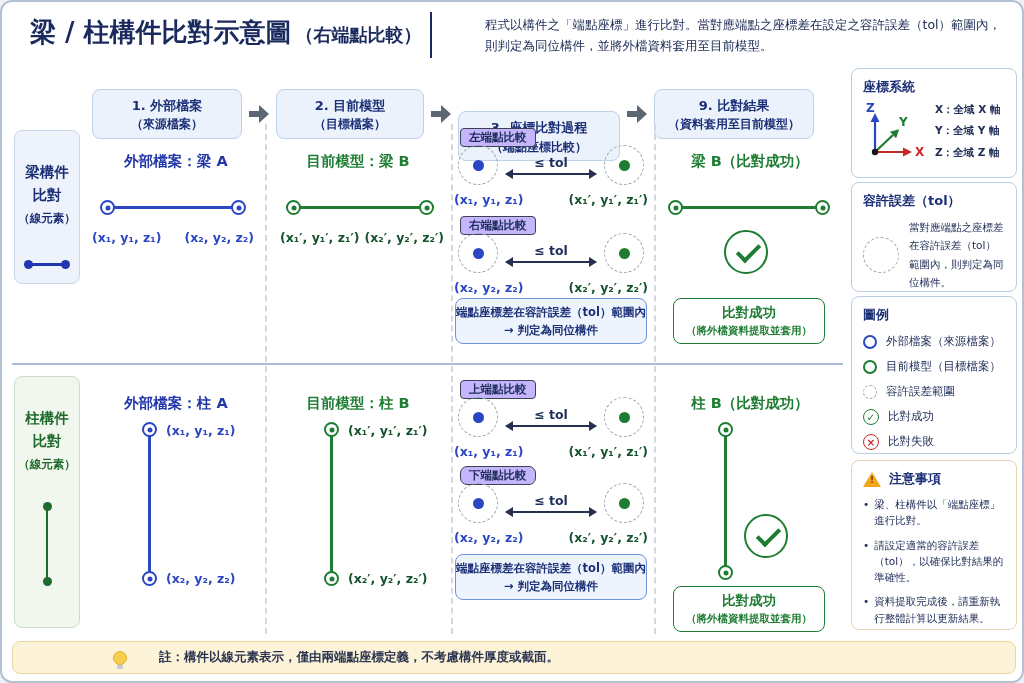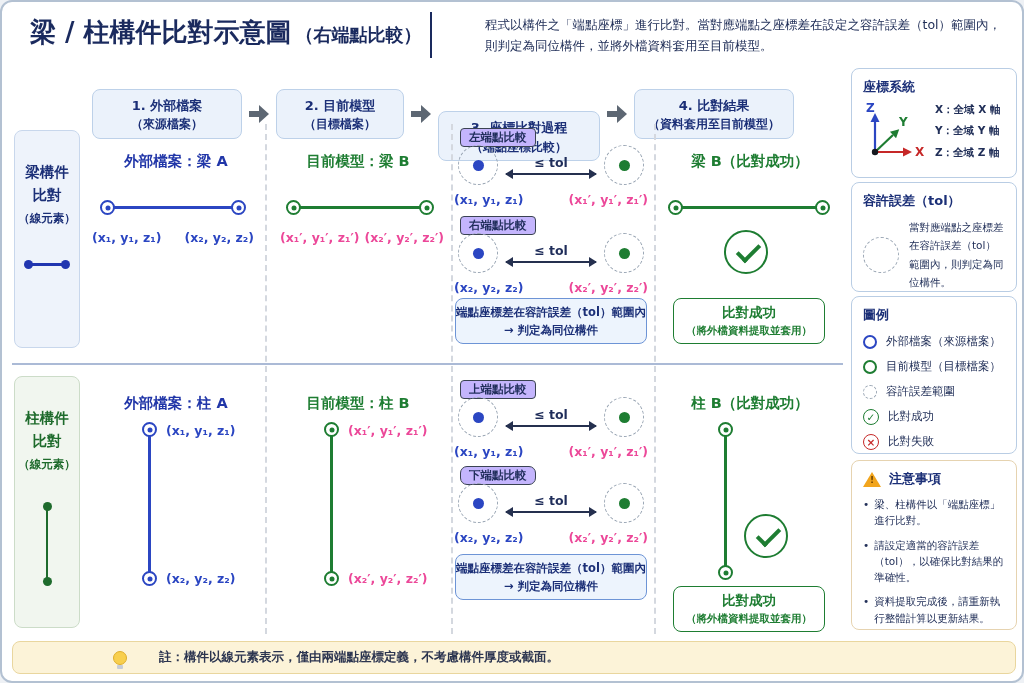--- a/index.html
+++ b/index.html
@@ -48,21 +48,21 @@
   .c-blue{color:#2b46c2;border-color:#2b46c2;}
   .c-green{color:#1e7d32;border-color:#1e7d32;}
   .bg-blue{background:#2b46c2;}
   .bg-green{background:#1e7d32;}
   .ep.l{left:0;top:0}.ep.r{right:0;top:0}.ep.t{top:0;left:0}.ep.b{bottom:0;left:0}
   .row-heading{font-weight:bold;font-size:14.5px;text-align:center;white-space:nowrap;}
   .t-blue{color:#2136a8;}
   .t-green{color:#1e7d32;}
   .coord-pair{display:flex;justify-content:space-between;font-size:12.5px;font-weight:bold;white-space:nowrap;}
   .coord-blue{color:#2b46c2;}
-  .coord-green{color:#ec4899;}
+  .coord-green{color:#14532d;}
   
   .chip{display:inline-block;background:#c4b5fd;border:1.5px solid #3a4352;border-radius:4px;
     padding:1px 8px;font-size:11.5px;font-weight:bold;color:#1f2d5a;white-space:nowrap;}
   .cmp-row{display:flex;align-items:center;height:42px;}
   .tol-circle{width:40px;height:40px;flex:none;border:1.6px dashed #9aa6b4;border-radius:50%;
     display:flex;align-items:center;justify-content:center;}
   .tol-circle .dot{width:11px;height:11px;border-radius:50%;}
   .arrow-col{flex:1;display:flex;flex-direction:column;align-items:center;justify-content:center;padding:0 8px;}
   .tol-label{font-size:12.5px;font-weight:bold;color:#1f2d5a;margin-bottom:3px;}
   .dbl-arrow{position:relative;height:2px;background:#25304f;width:100%;}
@@ -128,48 +128,48 @@
 
   <div class="abs steps" style="left:90px;top:64px;width:742px;">
     <div class="step-box" style="width:150px;">
       <div class="l1">1. 外部檔案</div>
       <div class="l2">（來源檔案）</div>
     </div>
     <div class="flow-arrow">
         <div class="bar"></div>
         <div class="tip"></div>
       </div>
-    <div class="step-box" style="width:128px;">
+    <div class="step-box" style="width:148px;">
       <div class="l1">2. 目前模型</div>
       <div class="l2">（目標檔案）</div>
     </div>
     <div class="flow-arrow">
         <div class="bar"></div>
         <div class="tip"></div>
       </div>
     <div class="step-box" style="width:162px;margin-top:45px;">
       <div class="l1">3. 座標比對過程</div>
       <div class="l2">（端點座標比較）</div>
     </div>
     <div class="flow-arrow">
         <div class="bar"></div>
         <div class="tip"></div>
       </div>
     <div class="step-box" style="width:160px;">
-      <div class="l1">4. 比對結果</div>
+      <div class="l1">9. 比對結果</div>
       <div class="l2">（資料套用至目前模型）</div>
     </div>
   </div>
 
   <div class="vsep" style="left:263px;top:122px;height:510px;"></div>
   <div class="vsep" style="left:449px;top:122px;height:510px;"></div>
   <div class="vsep" style="left:652px;top:122px;height:510px;"></div>
   <div class="hdiv" style="left:10px;top:361px;width:831px;"></div>
 
-  <div class="abs side-label side-beam" style="left:12px;top:128px;width:66px;height:218px;">
+  <div class="abs side-label side-beam" style="left:12px;top:128px;width:66px;height:154px;">
     <div class="big">梁構件</div>
     <div class="big">比對</div>
     <div class="small">（線元素）</div>
     <div class="mini-beam">
       <div class="ln"></div>
         <div class="d" style="left:0;"></div>
         <div class="d" style="right:0;"></div>
     </div>
   </div>
 

